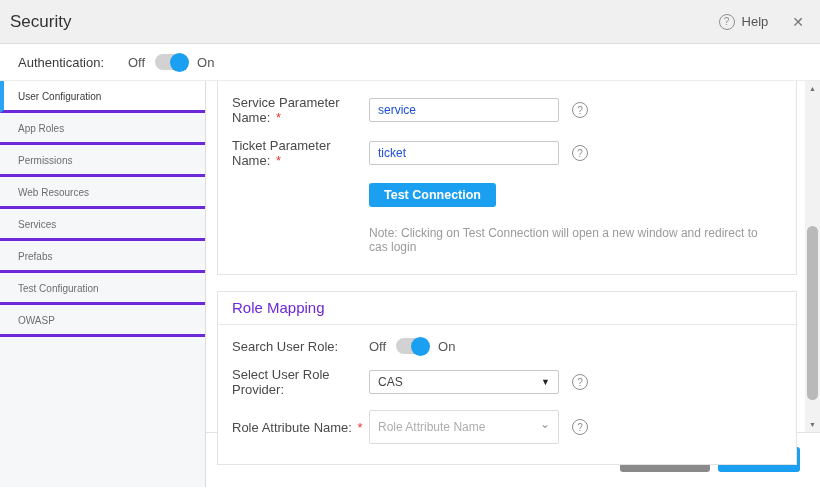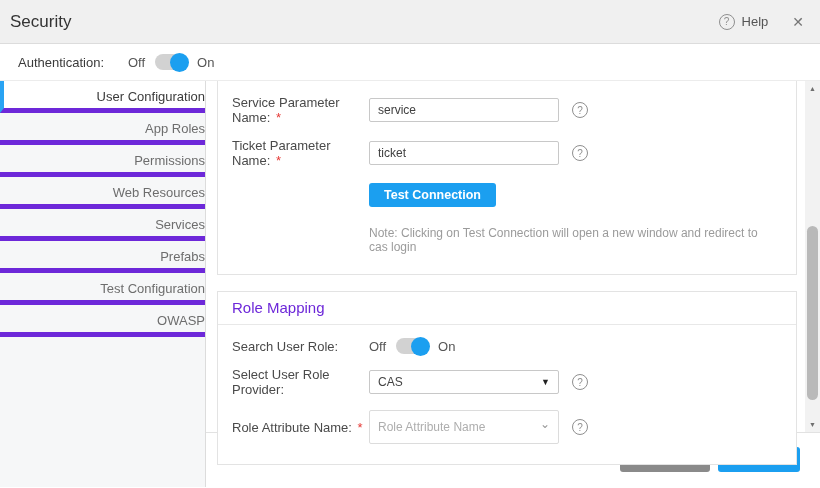--- a/index.html
+++ b/index.html
@@ -24,41 +24,41 @@
   .auth-bar .auth-label { font-size:13px; color:#3a3a3a; width:110px; }
   .tog-txt { font-size:13px; color:#555; }
   .switch { width:32px; height:16px; border-radius:8px; background:#d2d2d2;
             position:relative; display:inline-block; margin:0 10px; cursor:pointer; }
   .switch .knob { position:absolute; width:19px; height:19px; border-radius:50%;
                   background:#1b9ff0; right:-2px; top:-1.5px; }
 
   
   .body { display:flex; height:406px; }
   .sidebar { width:206px; background:#f6f7f8; border-right:1px solid #dcdcdc; flex:0 0 auto; }
-  .side-item { height:32px; line-height:31px; padding-left:18px; font-size:13px;
-               color:#6d6d6d; border-bottom:5px solid #6d28d9; cursor:pointer;text-align:right; }
+  .side-item { height:32px; line-height:31px; padding-left:18px; font-size:10px;
+               color:#6d6d6d; border-bottom:3px solid #6d28d9; cursor:pointer; }
   .side-item.selected { background:#fff; color:#3a3a3a; border-left:4px solid #29a3f3;
                         padding-left:14px; }
 
   .main { flex:1; display:flex; flex-direction:column; background:#fff; }
   .scroll-area { height:351px; position:relative; }
 
   .panel { margin-left:11px; width:580px; background:#fff; border:1px solid #e3e3e3; }
   .panel-top { border-top:none; padding-top:14px; padding-bottom:20px; }
   .panel-role { margin-top:16px; padding-bottom:20px; }
   .panel-heading { height:33px; line-height:32px; padding-left:14px; font-size:15px;
                    color:#6d28d9; border-bottom:1px solid #e8e8e8; }
 
   .form-row { display:flex; align-items:center; margin-top:13px; }
   .panel-top .form-row:first-child { margin-top:0; }
   .panel-role .form-row:first-of-type { margin-top:14px; }
   .form-row label { width:137px; margin-left:14px; font-size:13px; color:#4a4a4a; flex:0 0 auto; }
   .req { color:#e53935; margin-left:2px; }
   .txt-input { width:190px; height:24px; border:1px solid #c8c8c8; font-size:12px;
-               color:#404040; padding:0 8px; background:#fff; border-radius:2px;
+               color:#1d4ed8; padding:0 8px; background:#fff; border-radius:2px;
                font-family:"Liberation Sans", sans-serif; }
   .help-ml { margin-left:13px; }
 
   .btn-row { margin-left:151px; margin-top:15px; }
   .btn-test { height:24px; padding:0 15px; background:#1b9ff0; color:#fff; border:none;
               border-radius:3px; font-size:12.5px; font-weight:bold; cursor:pointer;
               font-family:"Liberation Sans", sans-serif; }
   .note { margin:19px 23px 0 151px; font-size:12px; color:#9b9b9b; }
 
   .select-box { width:190px; height:24px; border:1px solid #c8c8c8; border-radius:2px;

